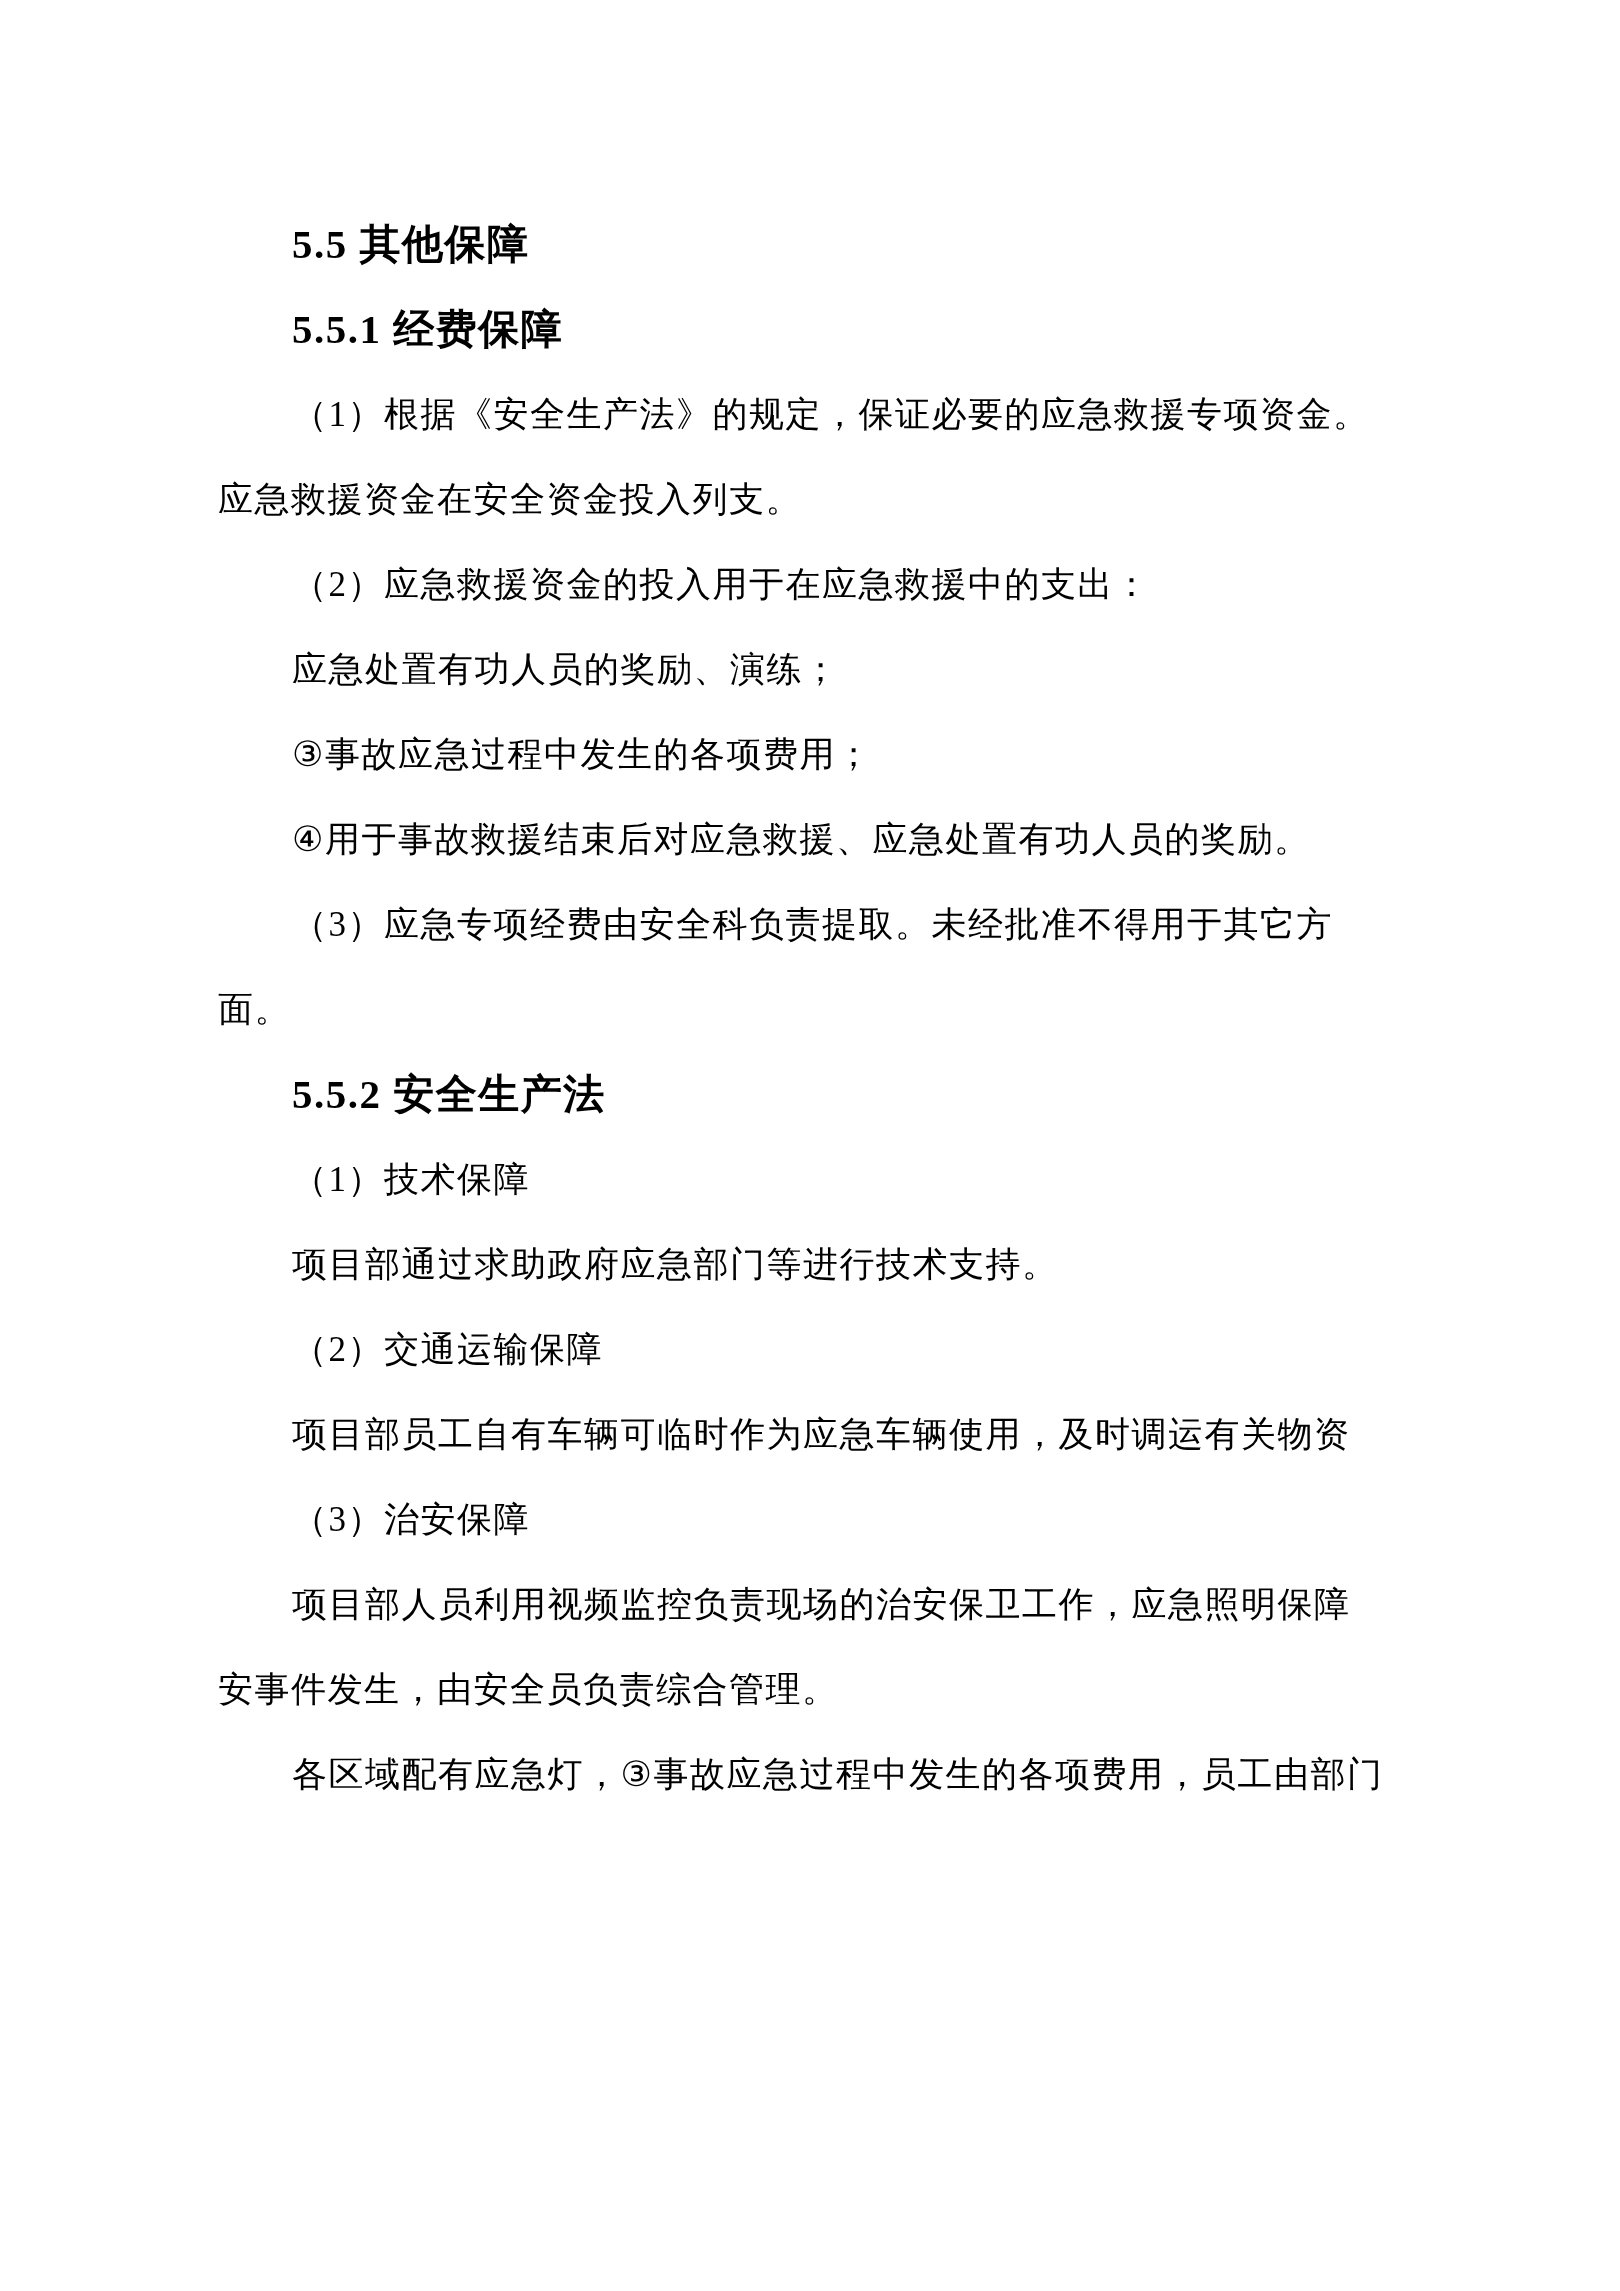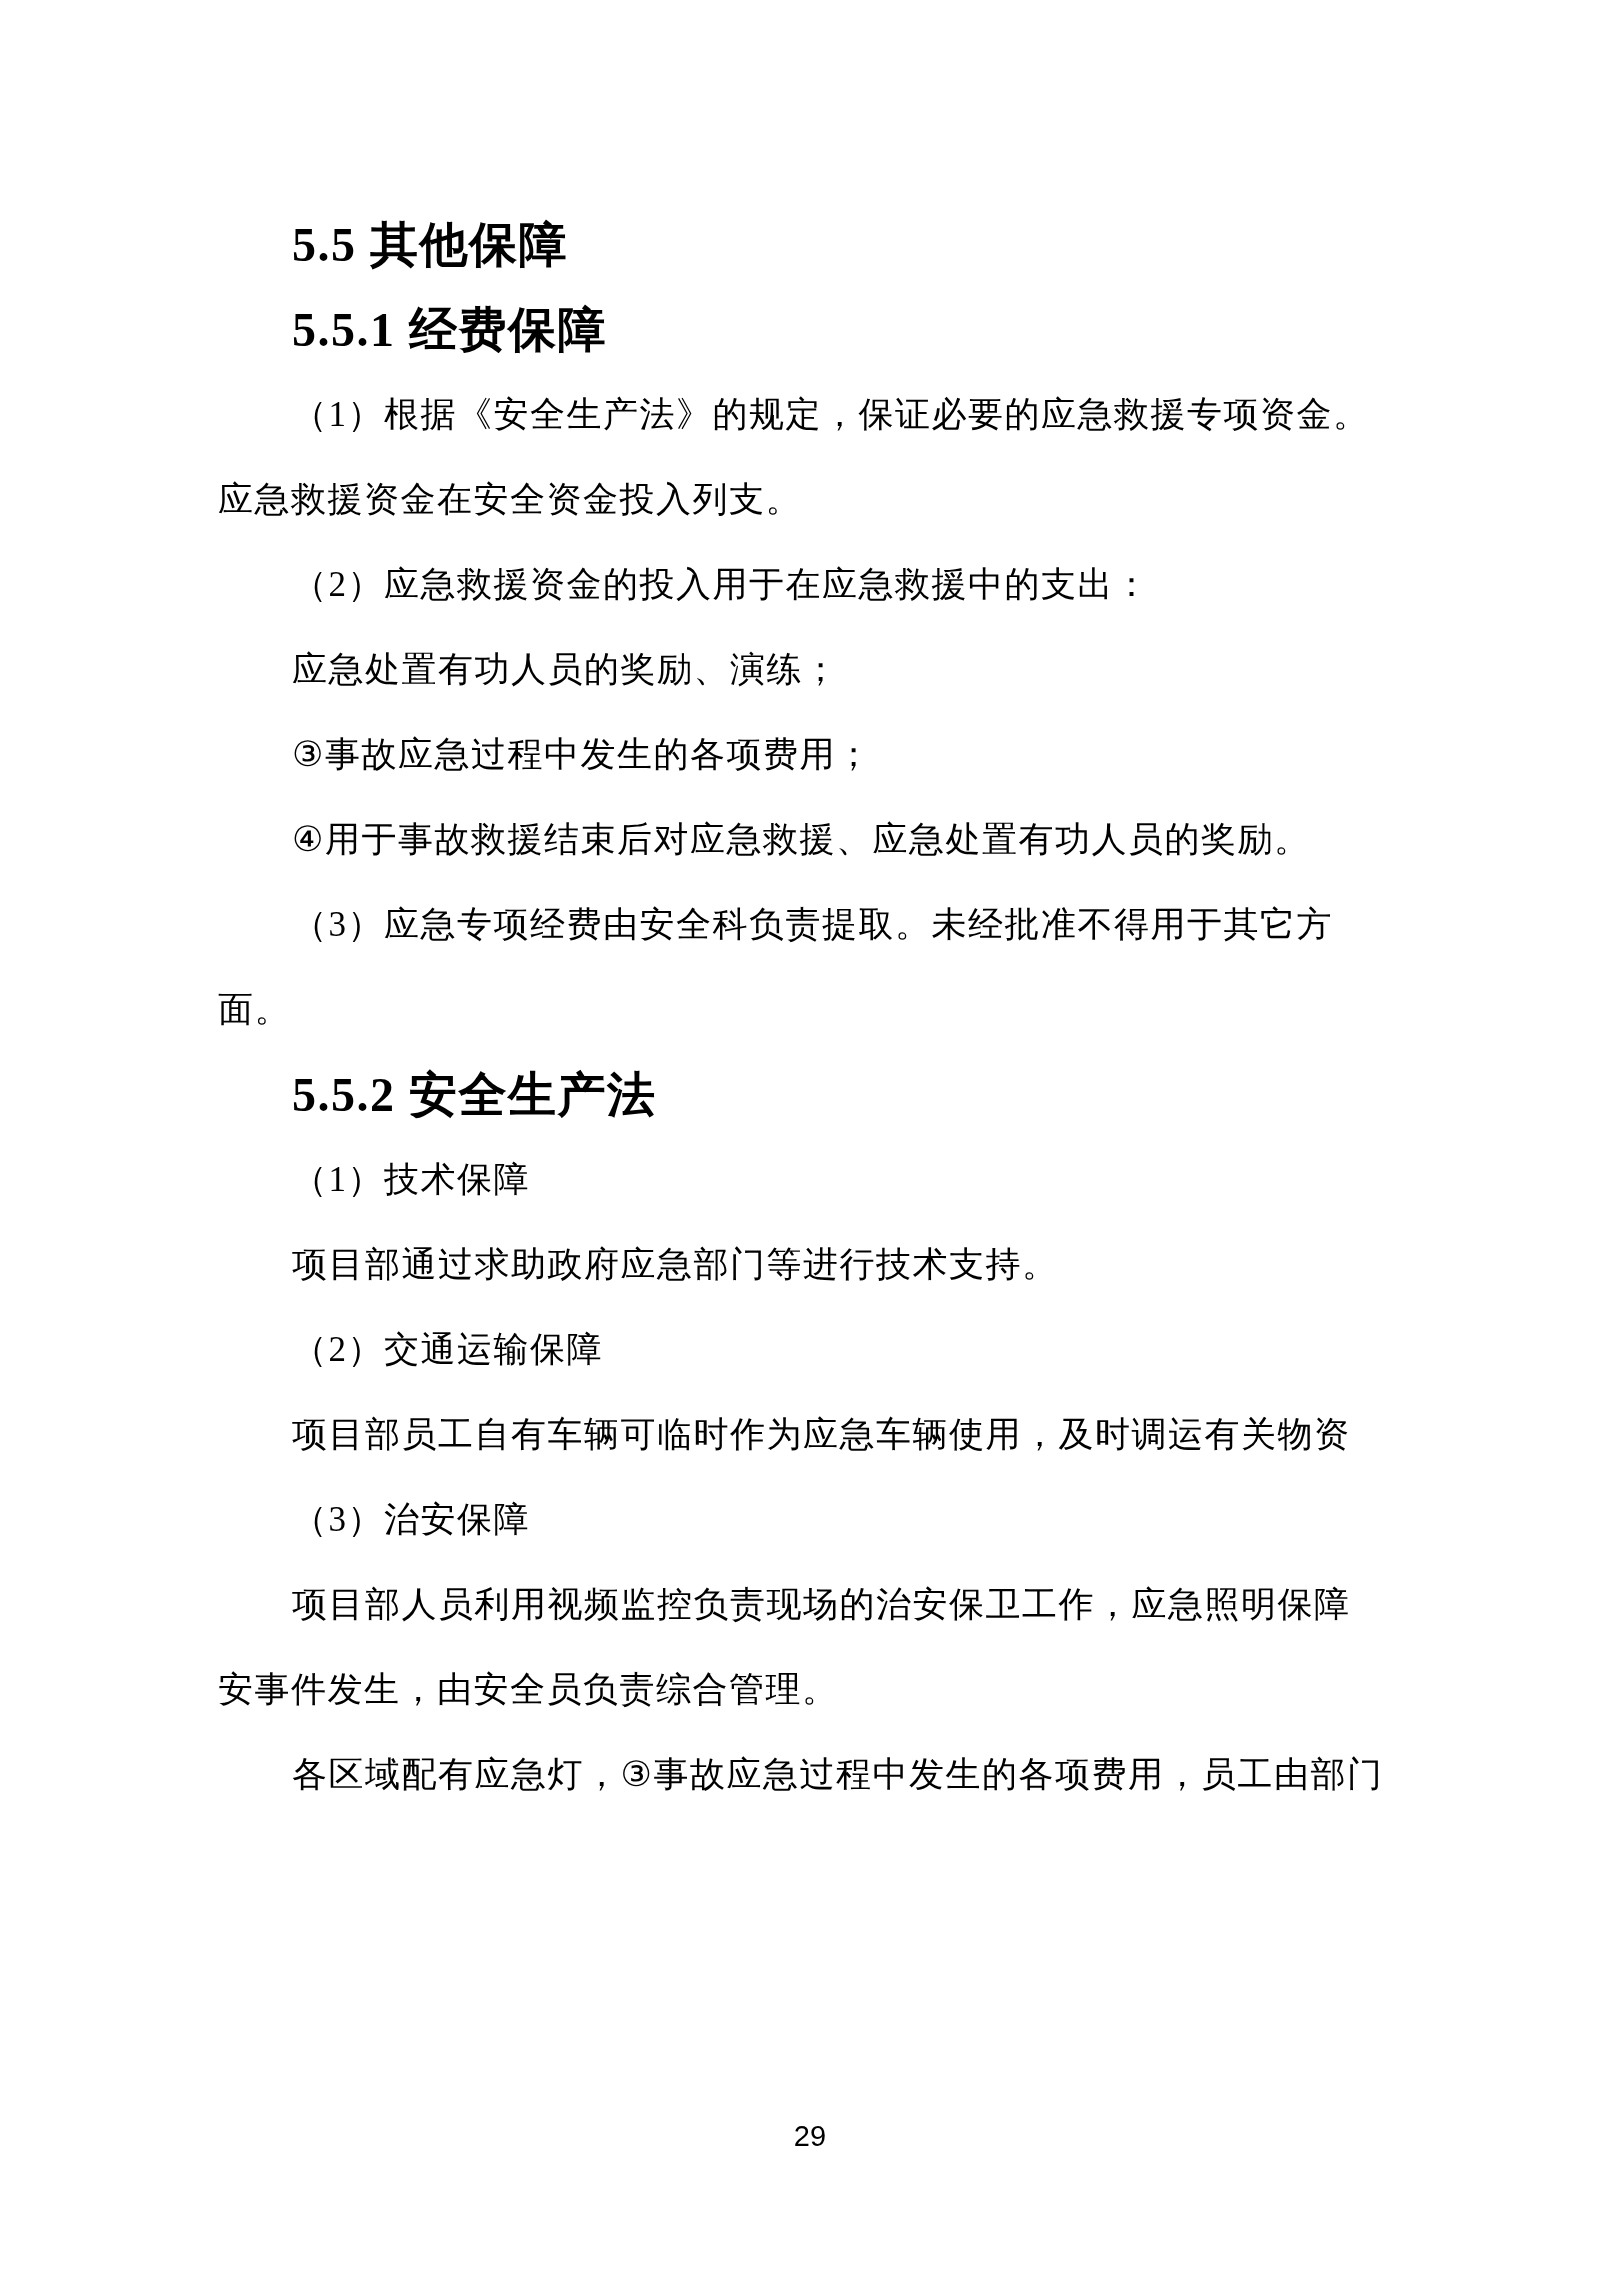--- a/index.html
+++ b/index.html
@@ -28,21 +28,21 @@
     font-size: 35px;
     letter-spacing: 1.5px;
     white-space: pre;
     color: #000000;
   }
   .line.indent {
     padding-left: 74px;
   }
   .line.heading {
     font-weight: bold;
-    font-size: 48px;
+    font-size: 41px;
   }
   .page-number {
     position: absolute;
     left: 0;
     top: 2117px;
     width: 100%;
     text-align: center;
     font-size: 29px;
     line-height: 39px;
     font-family: "Liberation Sans", "DejaVu Sans", sans-serif;
@@ -67,15 +67,14 @@
       <div class="line heading indent">5.5.2 安全生产法</div>
       <div class="line indent">（1）技术保障</div>
       <div class="line indent">项目部通过求助政府应急部门等进行技术支持。</div>
       <div class="line indent">（2）交通运输保障</div>
       <div class="line indent">项目部员工自有车辆可临时作为应急车辆使用，及时调运有关物资</div>
       <div class="line indent">（3）治安保障</div>
       <div class="line indent">项目部人员利用视频监控负责现场的治安保卫工作，应急照明保障</div>
       <div class="line">安事件发生，由安全员负责综合管理。</div>
       <div class="line indent">各区域配有应急灯，③事故应急过程中发生的各项费用，员工由部门</div>
     </div>
-  <div class="page-number">29</div>
 </div>
 
 
 </body></html>

